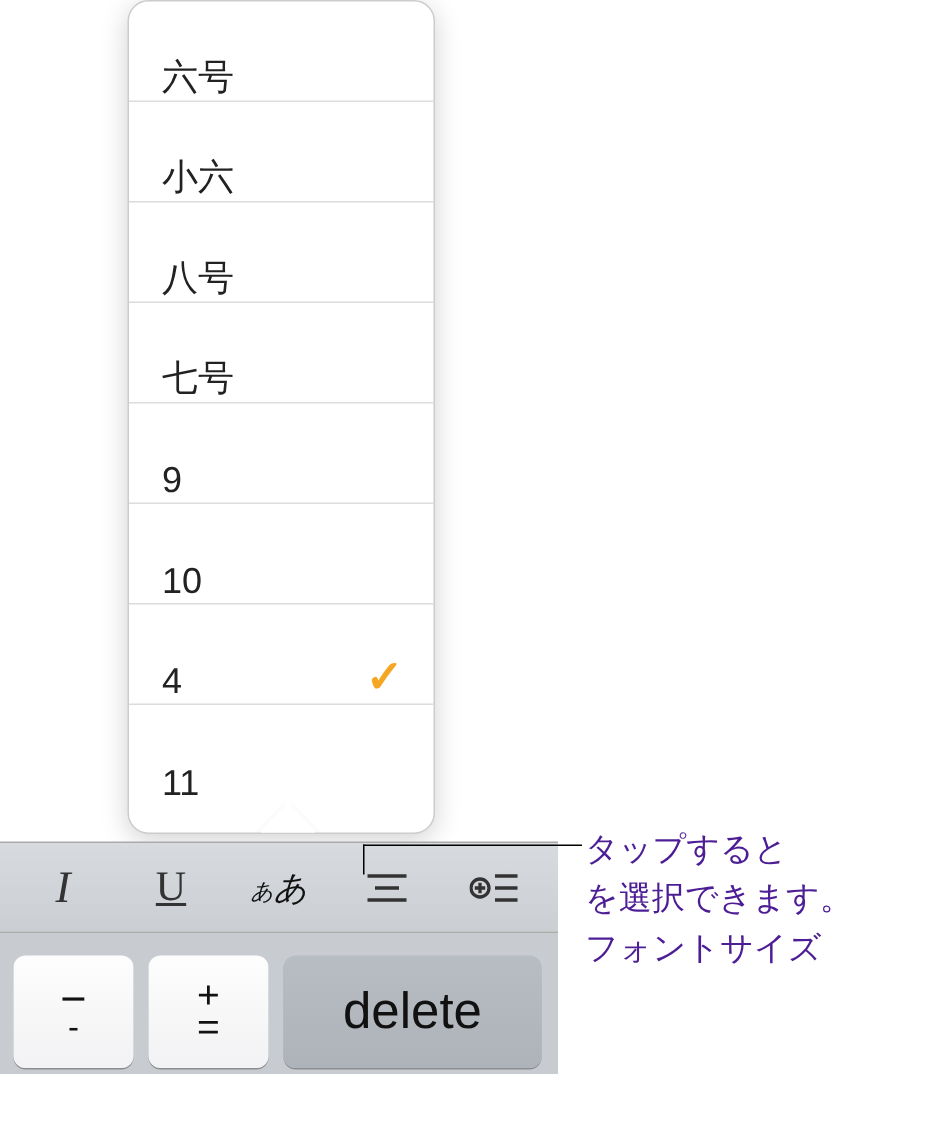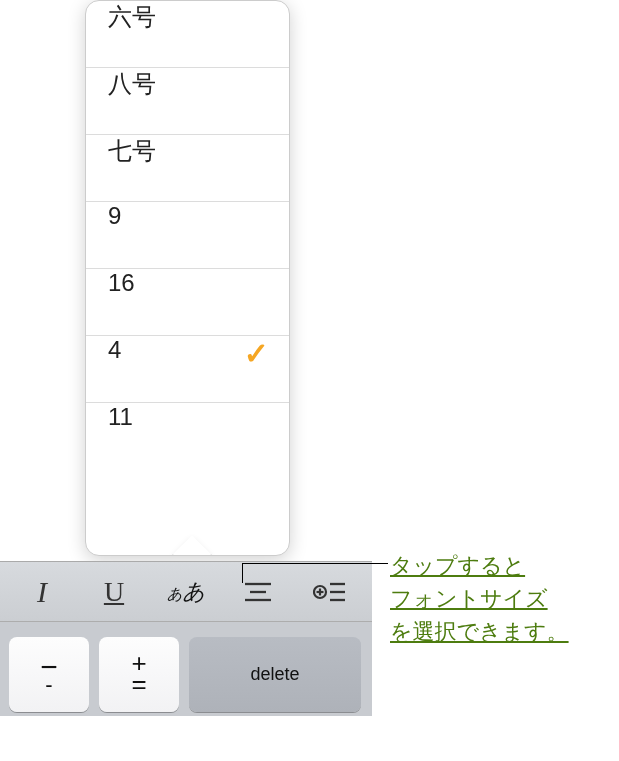--- a/index.html
+++ b/index.html
@@ -25,21 +25,21 @@
       border: 1px solid #ccc;
       border-radius: 14px;
       box-shadow: 0 4px 18px rgba(0,0,0,0.18);
       overflow: hidden;
     }
     .popup-list {
       list-style: none;
     }
     .popup-item {
       display: flex;
-      align-items: flex-start;
+      align-items: flex-end;
       justify-content: space-between;
       height: 67px;
       padding: 0 20px 0 22px;
       border-bottom: 1px solid #dcdcdc;
       font-size: 24px;
       color: #222;
     }
     .popup-item:last-child {
       border-bottom: none;
     }
@@ -113,30 +113,29 @@
     .key-light {
       background: linear-gradient(#fdfdfd, #f2f2f4);
       box-shadow: 0 1px 0 rgba(0,0,0,0.3);
     }
     .key-dark {
       background: linear-gradient(#b8bcc3, #aeb2b9);
       box-shadow: 0 1px 0 rgba(0,0,0,0.3);
     }
     .key-minus { width: 80px; font-size: 30px; line-height: 0.7; }
     .key-plusminus { width: 80px; line-height: 0.8; font-size: 26px; }
-    .key-delete { width: 172px; font-size: 18px; }
+    .key-delete { width: 172px; font-size: 34px; }
     .callout {
       position: absolute;
       top: 549px;
       left: 390px;
       width: 220px;
       font-size: 22px;
       line-height: 1.5;
-      color: #4d7c0f;
-      text-decoration: underline;
+      color: #4c1d95;
     }
     .callout-line {
       position: absolute;
       top: 563px;
       left: 372px;
       height: 1px;
       width: 16px;
       background: #000;
     }
     .callout-line::before {
@@ -160,30 +159,33 @@
   </style>
 </head>
 <body>
 
 <div class="popup">
   <ul class="popup-list">
     <li class="popup-item">
       <span>六号</span>
     </li>
     <li class="popup-item">
+      <span>小六</span>
+    </li>
+    <li class="popup-item">
       <span>八号</span>
     </li>
     <li class="popup-item">
       <span>七号</span>
     </li>
     <li class="popup-item">
       <span>9</span>
     </li>
     <li class="popup-item">
-      <span>16</span>
+      <span>10</span>
     </li>
     <li class="popup-item">
       <span>4</span>
       <span class="checkmark">✓</span>
     </li>
     <li class="popup-item">
       <span>11</span>
     </li>
   </ul>
   <div class="popup-tail"></div>
@@ -230,15 +232,15 @@
     <span>=</span>
   </div>
   <div class="key key-dark key-delete">
     <span>delete</span>
   </div>
 </div>
 
 <div class="callout-line"></div>
 <div class="callout">
   <div>タップすると</div>
+  <div>を選択できます。</div>
   <div>フォントサイズ</div>
-  <div>を選択できます。</div>
 </div>
 
 </body></html>

